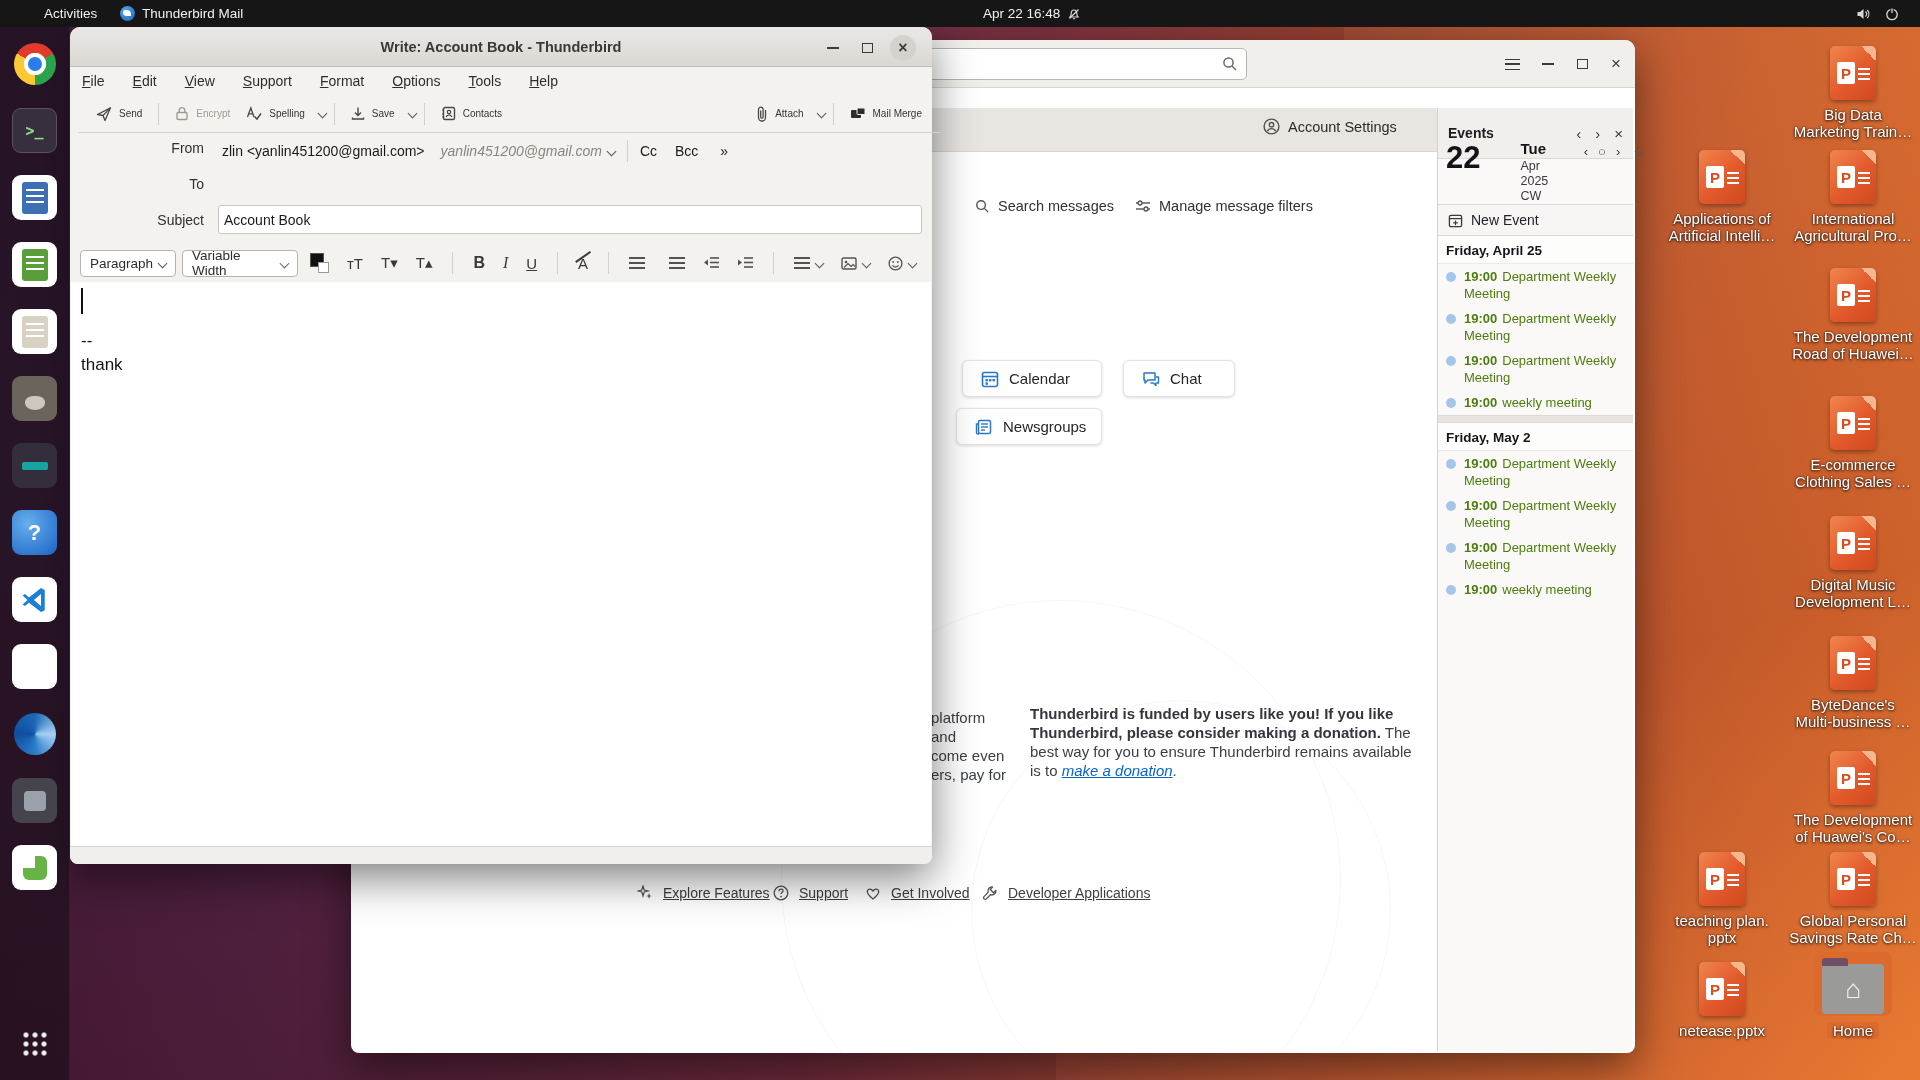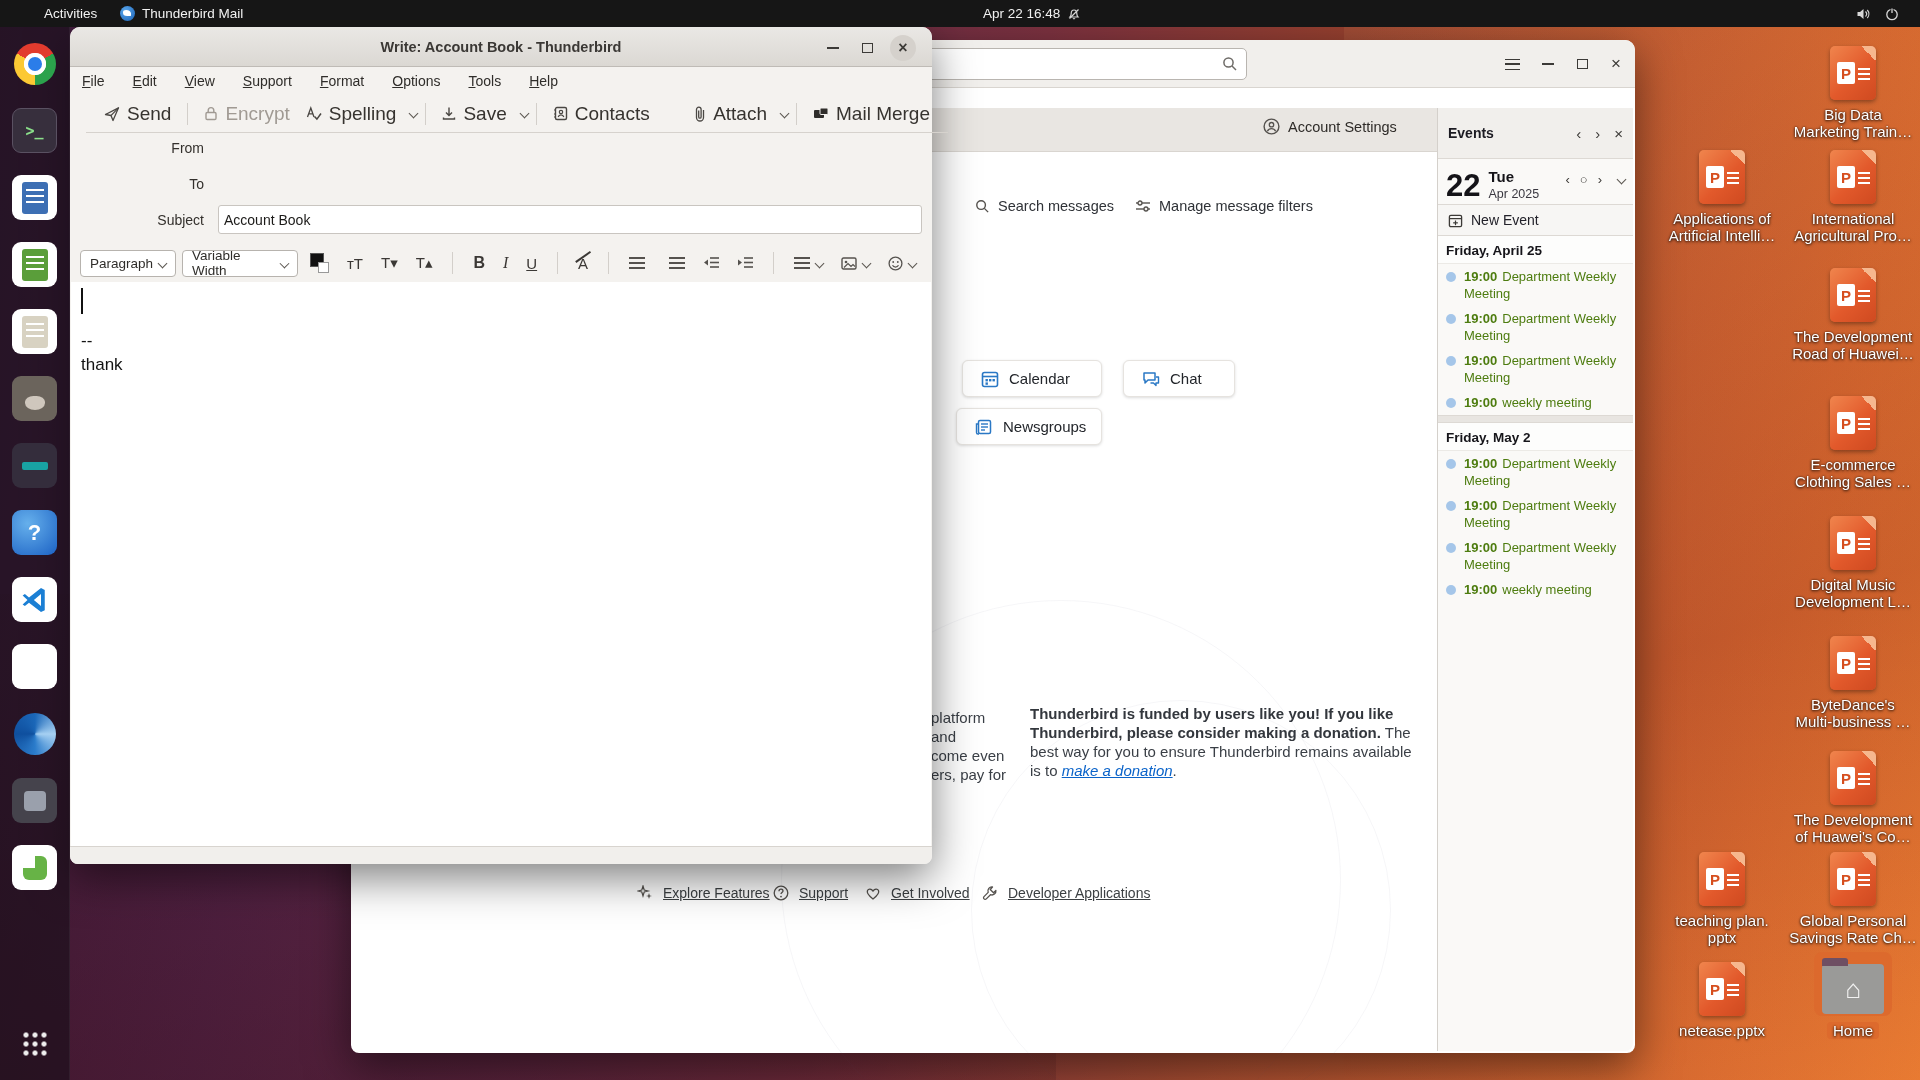--- a/index.html
+++ b/index.html
@@ -101,21 +101,21 @@
   .don-link{color:#0a63c9;font-weight:normal;font-style:italic;text-decoration:underline;}
   .m-foot{position:absolute;top:845px;display:flex;align-items:center;gap:10px;font-size:14px;color:#3c4043;}
   .m-foot span.lnk{text-decoration:underline;}
   .wm{position:absolute;border:1.5px solid rgba(70,70,110,.05);border-radius:50%;}
 
   
   .events{position:absolute;top:68px;right:2px;bottom:2px;width:196px;background:#faf9f7;border-left:1px solid #d4d0cb;border-radius:0 0 8px 0;}
   .ev-head{position:absolute;left:0;top:0;right:0;height:51px;background:#f1efec;border-bottom:1px solid #ddd9d4;
     display:flex;align-items:center;font-size:14px;font-weight:bold;color:#1c1b22;padding:0 10px;}
   .ev-nav{margin-left:auto;display:flex;gap:14px;font-weight:normal;font-size:15px;color:#3c3a37;}
-  .ev-date{position:absolute;left:0;top:50px;right:0;height:58px;display:flex;padding:6px 8px 0;}
+  .ev-date{position:absolute;left:0;top:22px;right:0;height:58px;display:flex;padding:6px 8px 0;gap:32px;}
   .ev-dnum{font-size:31px;font-weight:bold;color:#141318;line-height:44px;}
   .ev-dcol{margin-left:8px;line-height:15px;padding-top:5px;}
   .ev-dday{font-size:15px;font-weight:bold;color:#141318;}
   .ev-dsub{font-size:12.5px;color:#3a3840;margin-top:3px;}
   .ev-dnav{margin-left:auto;display:flex;gap:10px;font-size:13px;color:#3c3a37;padding-top:8px;}
   .ev-new{position:absolute;left:0;top:96px;right:0;height:32px;border-top:1px solid #ddd9d4;border-bottom:1px solid #ddd9d4;
     display:flex;align-items:center;gap:8px;padding:0 10px;font-size:14px;color:#23222a;background:#f7f6f4;}
   .ev-list{position:absolute;left:0;top:128px;right:0;bottom:0;overflow:hidden;}
   .ev-sech{font-size:13.5px;font-weight:bold;color:#16151a;padding:7px 8px 5px;background:#fdfdfc;border-bottom:1px solid #eceae6;}
   .ev-gap{height:8px;background:#e8e5e1;border-top:1px solid #ddd9d4;border-bottom:1px solid #ddd9d4;}
@@ -126,22 +126,22 @@
   
   .compose{left:70px;top:27px;width:862px;height:837px;border-radius:10px 10px 8px 8px;z-index:30;background:#f4f2ef;}
   .c-title{position:absolute;left:0;top:0;width:100%;height:40px;border-radius:10px 10px 0 0;
     background:linear-gradient(#eae8e5,#dbd8d3);border-bottom:1px solid #bfbbb6;
     display:flex;align-items:center;justify-content:center;font-size:14.5px;font-weight:bold;color:#3b3835;}
   .c-ctl{position:absolute;top:8px;width:26px;height:26px;border-radius:50%;display:flex;align-items:center;justify-content:center;color:#3c3a37;}
   .c-close{background:#d5d1cc;font-size:16px;}
   .c-menu{position:absolute;left:4px;top:40px;height:28px;display:flex;align-items:center;gap:12px;font-size:14px;color:#2f2d2a;}
   .c-menu .mi{padding:3px 8px;display:inline-block;}
   .c-menu .mi::first-letter{text-decoration:underline;}
-  .c-tools{position:absolute;left:16px;top:68px;width:100%;height:38px;border-bottom:1px solid #d6d2cd;
-    display:flex;align-items:center;padding:0 10px;font-size:19px;color:#36332f;}
+  .c-tools{position:absolute;left:8px;top:68px;width:100%;height:38px;border-bottom:1px solid #d6d2cd;
+    display:flex;align-items:center;padding:0 10px;font-size:10px;color:#36332f;}
   .tbtn{display:flex;align-items:center;gap:7px;padding:5px 8px;border-radius:4px;}
   .dis{color:#a09a93;}
   .addr{position:absolute;left:0;top:106px;width:100%;}
   .a-row{position:relative;height:32px;}
   .a-label{position:absolute;left:0;width:134px;text-align:right;font-size:14px;color:#33302c;top:7px;}
   .a-input{position:absolute;left:148px;right:10px;top:2px;height:29px;background:#fff;border:1px solid #c9c5c0;border-radius:3px;
     display:flex;align-items:center;padding:0 5px;font-size:14px;color:#1b1a18;}
   .pill{background:#dedad5;border-radius:3px;padding:3px 9px;font-size:13.5px;color:#23211e;}
   .fromline{position:absolute;left:152px;top:7px;display:flex;align-items:center;font-size:14px;color:#1b1a18;white-space:nowrap;}
   .fromacct{color:#8a857f;font-style:italic;margin-left:16px;}
@@ -580,20 +580,31 @@
               <rect x="7" y="1" width="8" height="6.5" rx="1" fill="#2f2d2a" stroke="#f4f2ef" stroke-width="1"></rect>
             </svg>
         </span>
           <span>Mail Merge</span>
       </span>
     </div>
 
     <div class="addr">
       <div class="a-row" style="height:34px">
         <span class="a-label">From</span>
+        <span class="fromline">
+          <span>zlin &lt;yanlin451200@gmail.com&gt;</span>
+          <span class="fromacct">yanlin451200@gmail.com</span>
+          <span class="chev"></span>
+          <span class="vsep" style="margin:0 12px"></span>
+          <span>Cc</span>
+          <span style="width:18px"></span>
+          <span>Bcc</span>
+          <span style="width:22px"></span>
+          <span>»</span>
+        </span>
       </div>
       <div class="a-row" style="height:36px">
         <span class="a-label" style="top:9px">To</span>
       </div>
       <div class="a-row" style="height:36px">
         <span class="a-label" style="top:9px">Subject</span>
         <span class="a-input">
             <span>Account Book</span>
           </span>
       </div>

